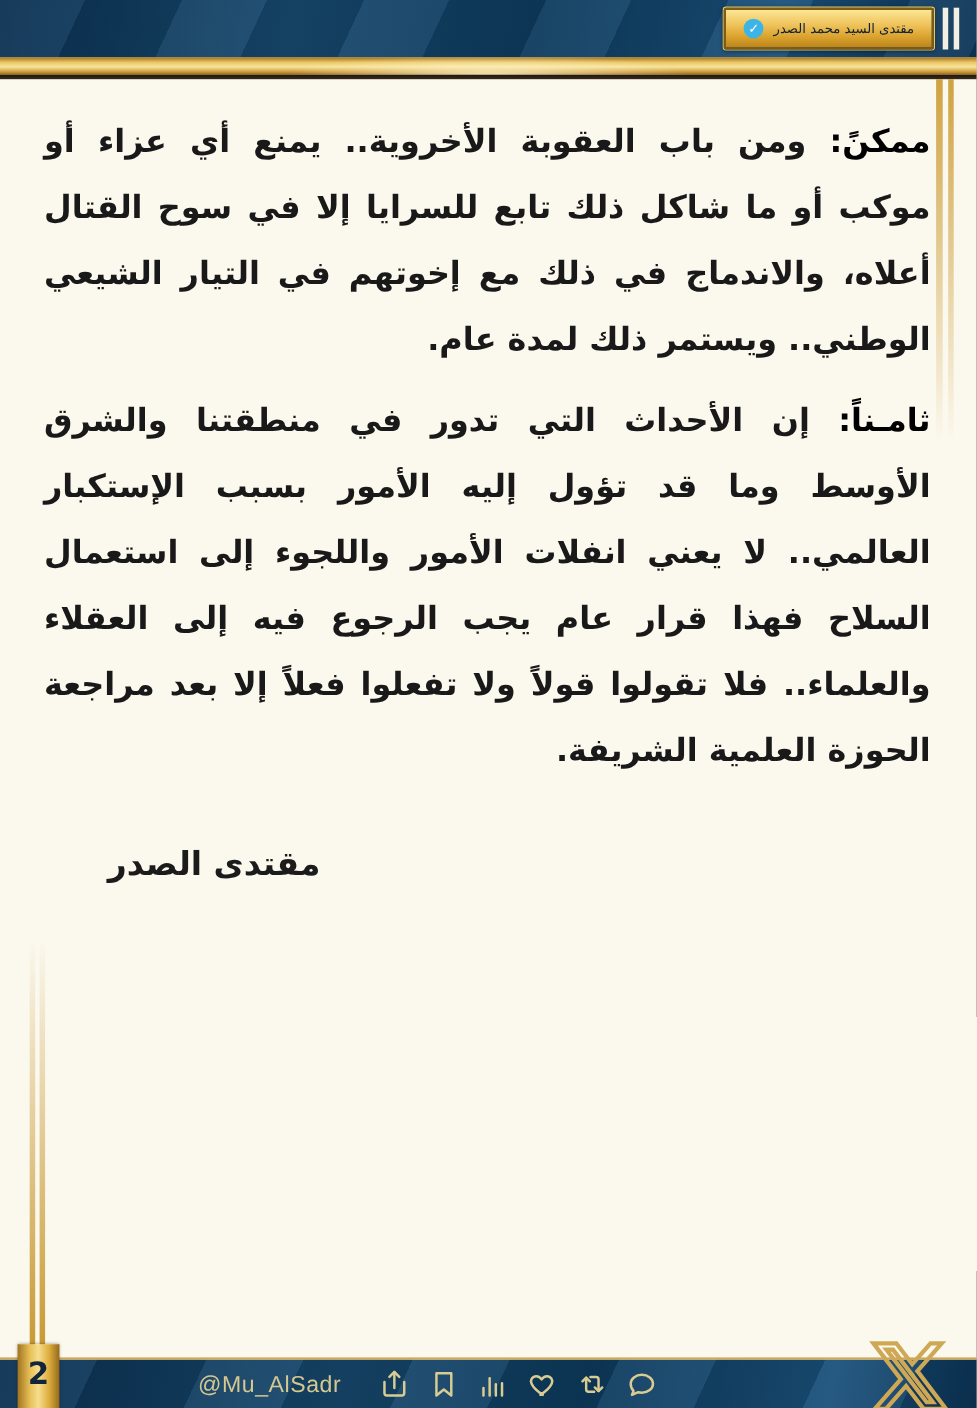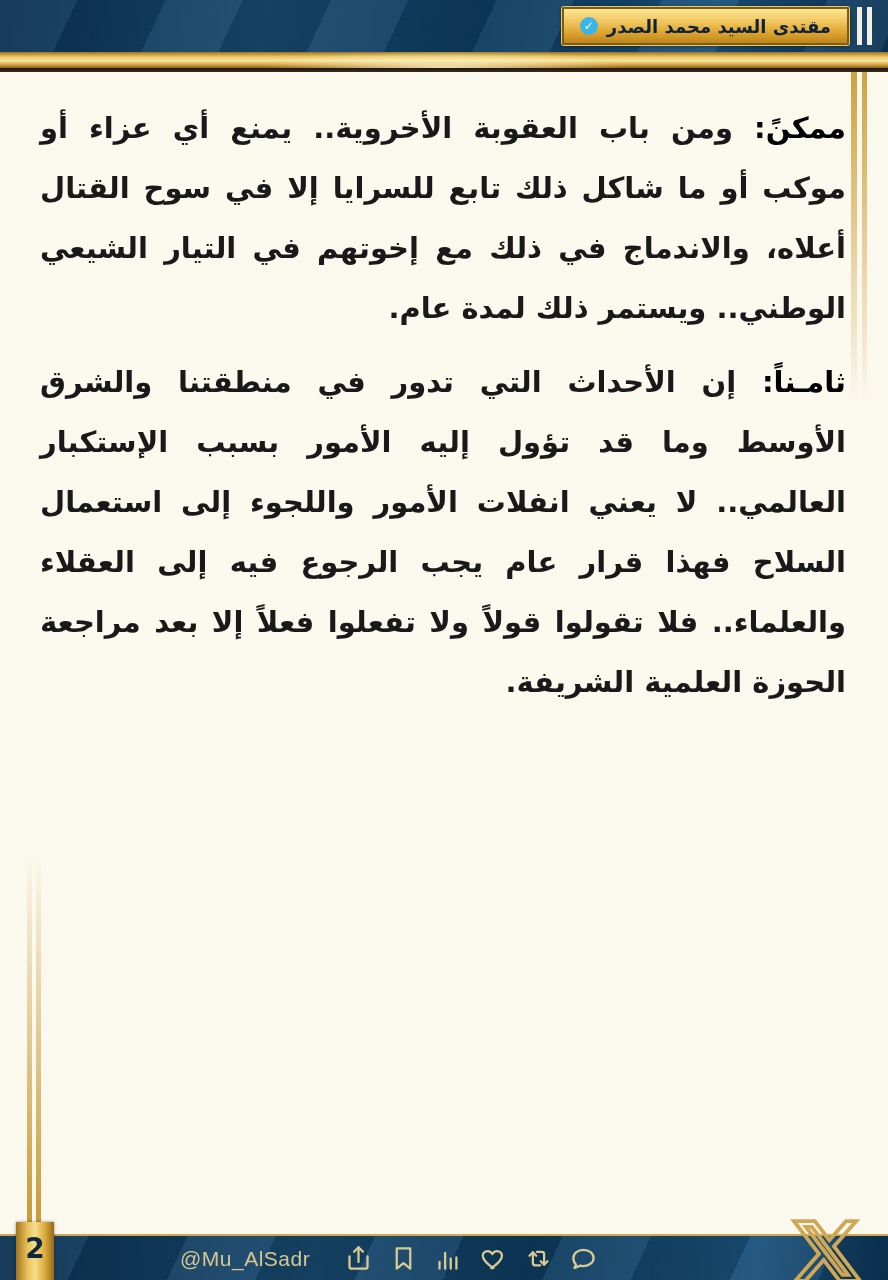--- a/index.html
+++ b/index.html
@@ -21,21 +21,21 @@
     display:flex; align-items:center; gap:8px;
   }
   .badge {
     display:flex; flex-direction:row-reverse; align-items:center; gap:9px;
     height:38px; padding:0 16px;
     background:linear-gradient(180deg,#fbe694 0%,#f0c55e 38%,#dca42f 70%,#bd851a 100%);
     border:2px solid #7d5d14; border-radius:2px;
     box-shadow:0 0 0 1px #e9c767, 0 1px 4px rgba(0,0,0,0.55);
   }
   .badge-label {
-    color:#0f2236; font-size:18px; font-weight:bold; direction:rtl; white-space:nowrap;
+    color:#0f2236; font-size:12px; font-weight:normal; direction:rtl; white-space:nowrap;
   }
   .verified {
     width:18px; height:18px; border-radius:50%;
     background:#3cb4e6; color:#fff; font-size:12px; line-height:18px;
     text-align:center; font-weight:bold; flex:0 0 auto;
   }
   .top-bars { display:flex; gap:5px; }
   .top-bars span { width:5px; height:38px; background:#f2efe4; display:block; }
   .gold-band {
     position:absolute; top:52px; left:0; width:888px; height:16px;
@@ -122,20 +122,21 @@
       <i></i>
     </div>
   <div class="ribbon-left">
       <i></i>
       <i></i>
     </div>
 
   <main class="content">
     <p><span class="lead">ممكنً:</span><span> ومن باب العقوبة الأخروية.. يمنع أي عزاء أو موكب أو ما شاكل ذلك تابع للسرايا إلا في سوح القتال أعلاه، والاندماج في ذلك مع إخوتهم في التيار الشيعي الوطني.. ويستمر ذلك لمدة عام.</span></p>
     <p><span class="lead">ثامـناً:</span><span> إن الأحداث التي تدور في منطقتنا والشرق الأوسط وما قد تؤول إليه الأمور بسبب الإستكبار العالمي.. لا يعني انفلات الأمور واللجوء إلى استعمال السلاح فهذا قرار عام يجب الرجوع فيه إلى العقلاء والعلماء.. فلا تقولوا قولاً ولا تفعلوا فعلاً إلا بعد مراجعة الحوزة العلمية الشريفة.</span></p>
+    <div class="signature">مقتدى الصدر</div>
   </main>
 
   <footer class="footbar">
     <div class="handle">@Mu_AlSadr</div>
     <div class="actions">
       <svg viewBox="0 0 24 24">
           <path d="M4 10v9a2 2 0 0 0 2 2h12a2 2 0 0 0 2-2v-9"></path>
           <path d="M8 6l4-4 4 4"></path>
           <path d="M12 2v13"></path>
         </svg>

